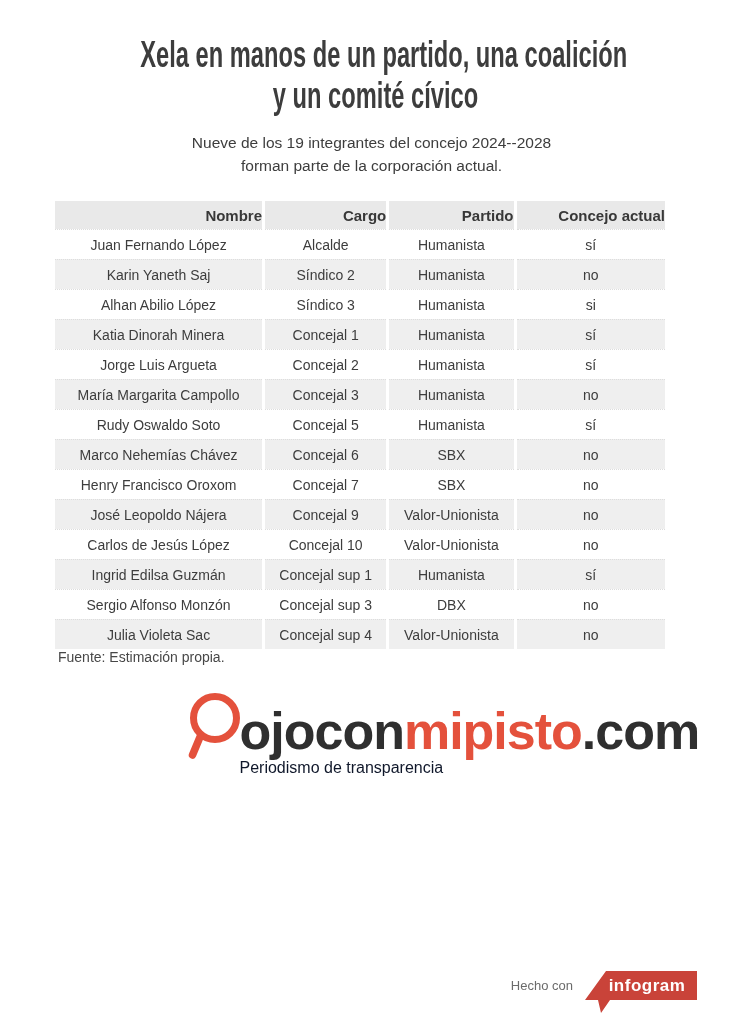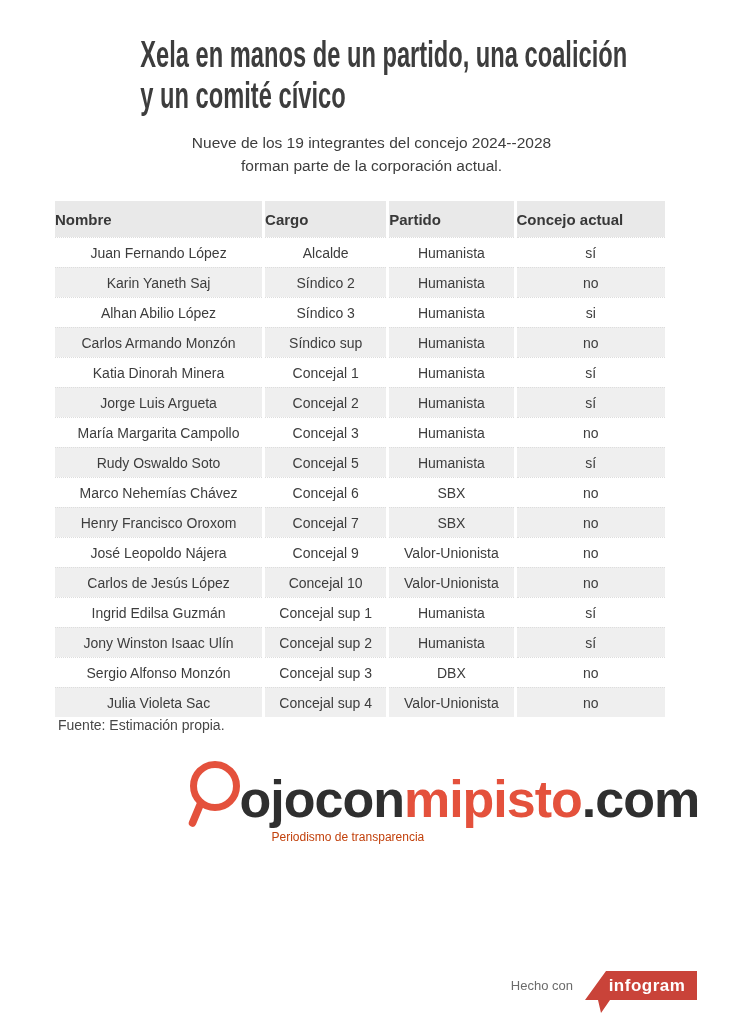--- a/index.html
+++ b/index.html
@@ -15,20 +15,21 @@
     width:743px;height:1024px;
     margin:0 auto;
     overflow:hidden;
     position:relative;
     font-family:"Liberation Sans", sans-serif;
     color:var(--text-dark);
   }
   
   .title{
     margin-top:34px;
+    text-align:center;
     font-size:37px;
     line-height:41px;
     font-weight:bold;
     color:var(--text-dark);
     padding-left:8px;
   }
   .title-line{display:block;transform:scaleX(0.64);white-space:nowrap;}
   .subtitle{
     margin-top:15px;
     text-align:center;
@@ -45,24 +46,24 @@
     border-collapse:separate;
     border-spacing:3px 0;
     table-layout:fixed;
   }
   col.c1{width:205px}
   col.c2{width:120px}
   col.c3{width:123px}
   col.c4{width:147px}
   th{
     background:var(--header-bg);
-    height:36px;
+    height:28px;
     font-size:15px;
     font-weight:bold;
-    text-align:left;
+    text-align:right;
     color:#383838;
   }
   td{
     height:30px;
     font-size:14px;
     text-align:center;
     vertical-align:middle;
     color:var(--text-dark);
     border-top:1px dotted #ddd;
     overflow:hidden;
@@ -95,23 +96,22 @@
     color:#2f2f2f;
     transform:scaleX(0.55);
     transform-origin:0 100%;
     width:max-content;
   }
   .wordmark .red{color:var(--accent);}
   .tagline{
     width:292px;
     margin-top:2px;
     text-align:center;
-    font-size:12px;
-    color:#c2410c;
-    margin-left:32px;
+    font-size:16px;
+    color:#0f172a;
   }
   
   .made-with{
     position:absolute;
     top:971px;
     right:46px;
     display:flex;
     align-items:flex-start;
     gap:12px;
   }
@@ -181,26 +181,20 @@
           <td>Humanista</td>
           <td>no</td>
         </tr>
         <tr>
           <td>Alhan Abilio López</td>
           <td>Síndico 3</td>
           <td>Humanista</td>
           <td>si</td>
         </tr>
         <tr>
-          <td>Carlos Armando Monzón</td>
-          <td>Síndico sup</td>
-          <td>Humanista</td>
-          <td>no</td>
-        </tr>
-        <tr>
           <td>Katia Dinorah Minera</td>
           <td>Concejal 1</td>
           <td>Humanista</td>
           <td>sí</td>
         </tr>
         <tr>
           <td>Jorge Luis Argueta</td>
           <td>Concejal 2</td>
           <td>Humanista</td>
           <td>sí</td>
@@ -237,26 +231,20 @@
         </tr>
         <tr>
           <td>Carlos de Jesús López</td>
           <td>Concejal 10</td>
           <td>Valor-Unionista</td>
           <td>no</td>
         </tr>
         <tr>
           <td>Ingrid Edilsa Guzmán</td>
           <td>Concejal sup 1</td>
-          <td>Humanista</td>
-          <td>sí</td>
-        </tr>
-        <tr>
-          <td>Jony Winston Isaac Ulín</td>
-          <td>Concejal sup 2</td>
           <td>Humanista</td>
           <td>sí</td>
         </tr>
         <tr>
           <td>Sergio Alfonso Monzón</td>
           <td>Concejal sup 3</td>
           <td>DBX</td>
           <td>no</td>
         </tr>
         <tr>

